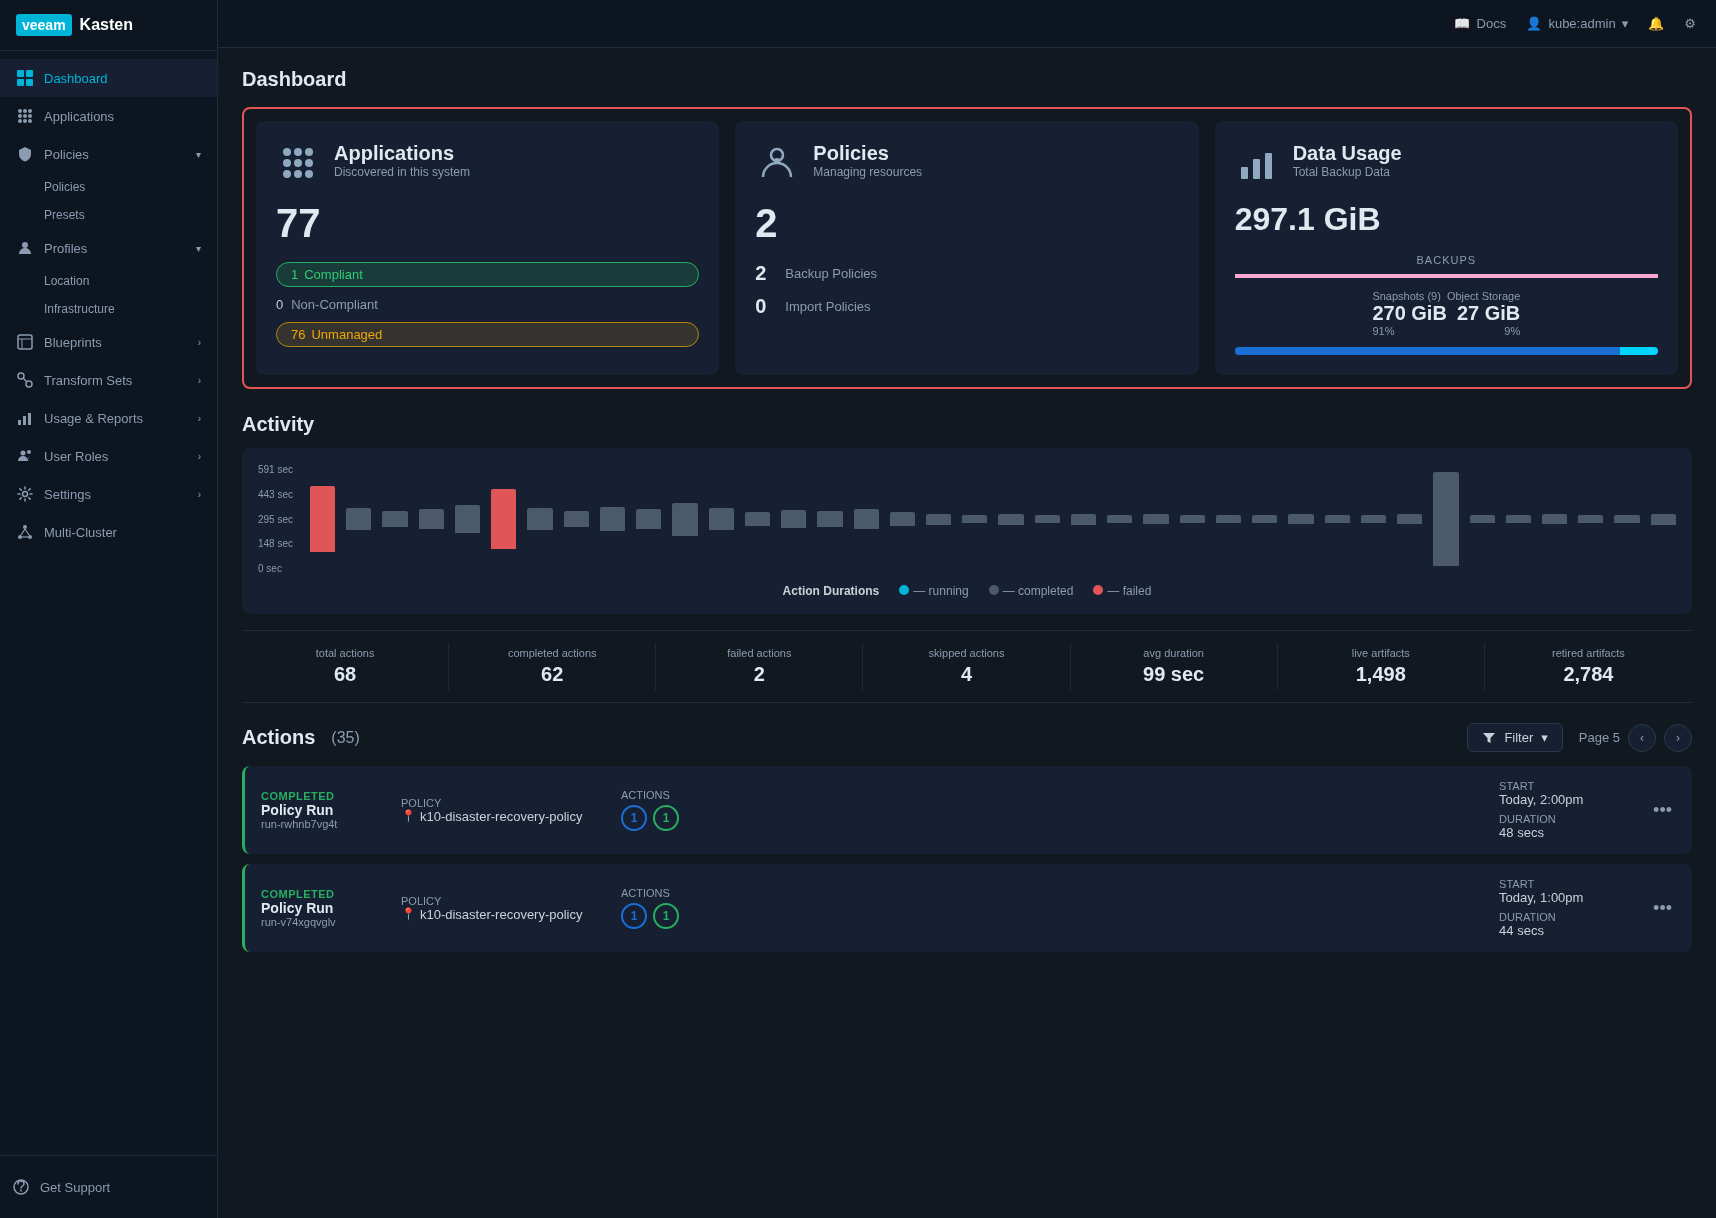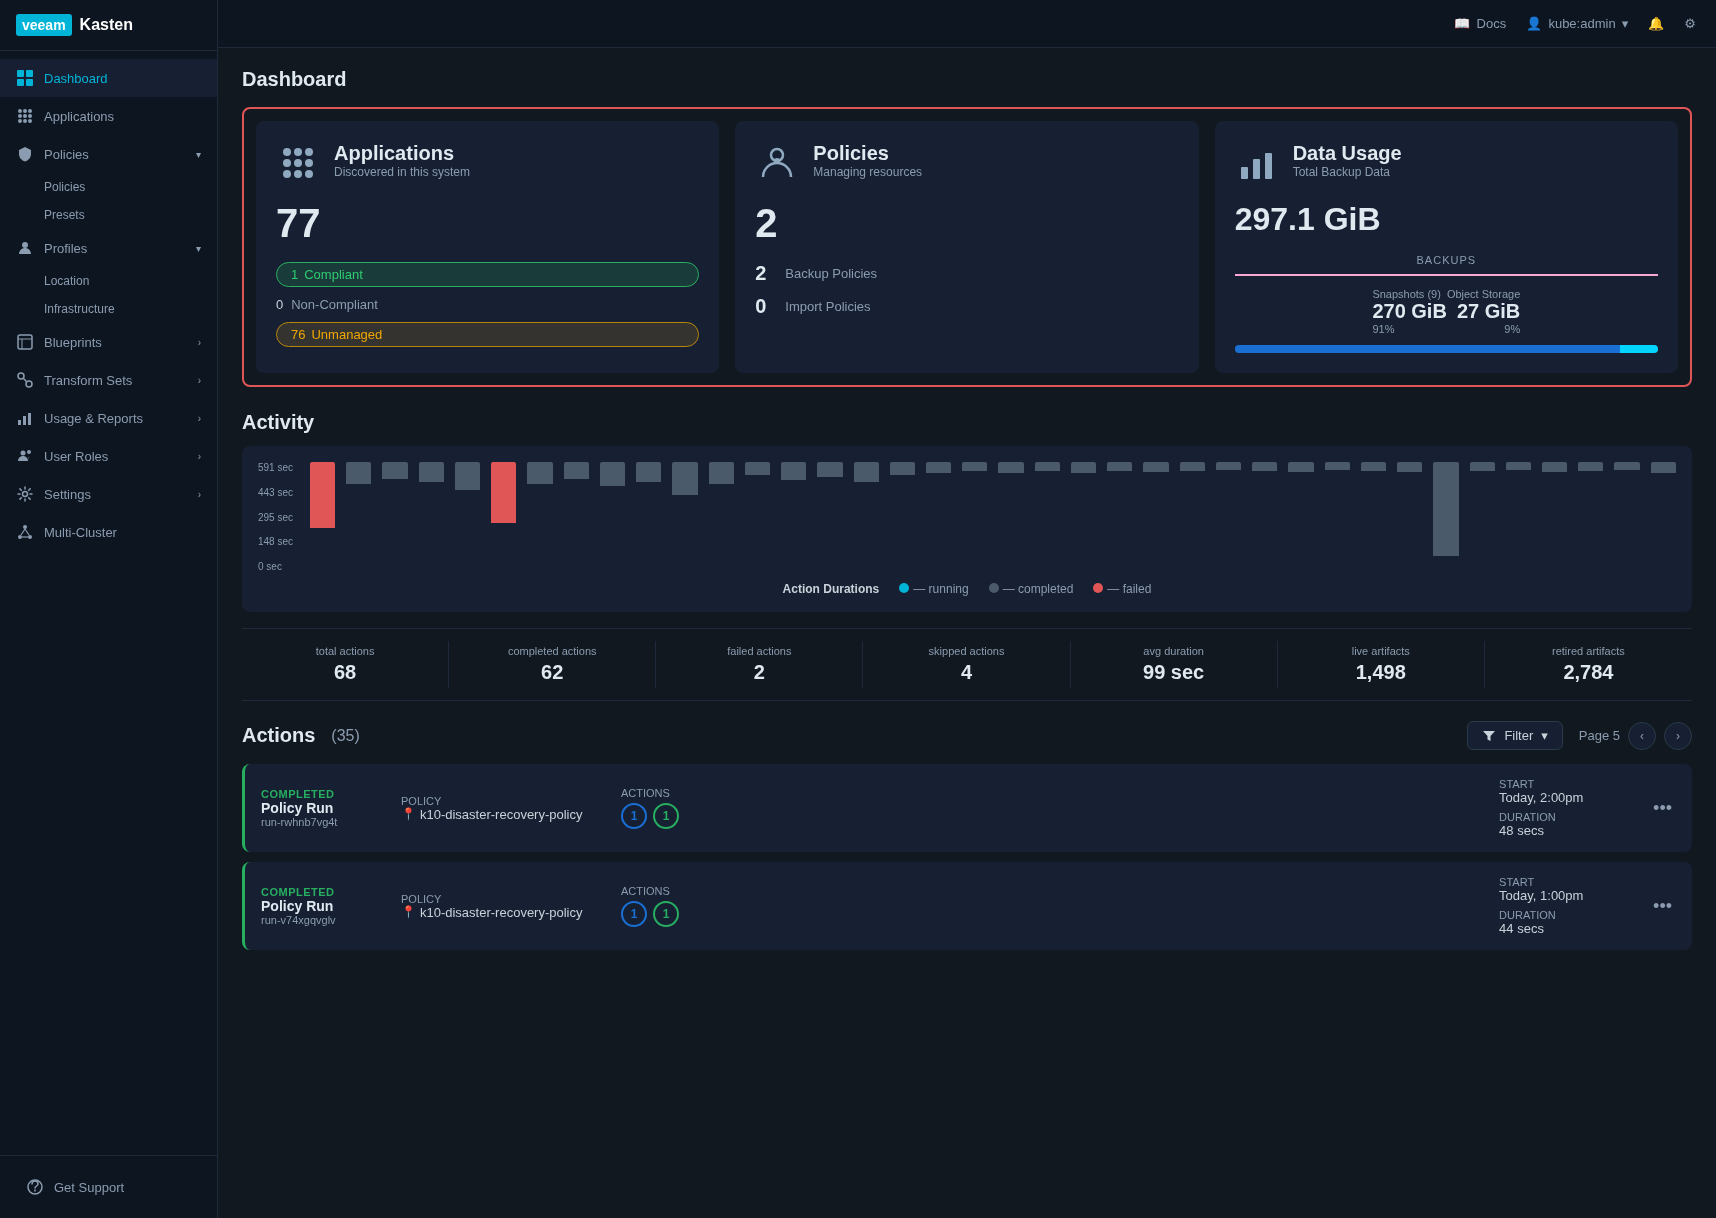--- a/index.html
+++ b/index.html
@@ -10,21 +10,21 @@
     .sidebar-logo { padding: 14px 16px; border-bottom: 1px solid #1e2a3a; display: flex; align-items: center; gap: 8px; }
     .logo-box { background: #00b4d8; color: white; font-weight: 700; font-size: 14px; padding: 3px 6px; border-radius: 3px; }
     .logo-text { color: white; font-size: 16px; font-weight: 600; }
     .sidebar-nav { flex: 1; overflow-y: auto; padding: 8px 0; }
     .nav-item { display: flex; align-items: center; gap: 10px; padding: 10px 16px; cursor: pointer; color: #8b9cb0; font-size: 13px; position: relative; }
     .nav-item.active { background: #162032; color: #00b4d8; }
     .nav-item .nav-icon { width: 18px; height: 18px; display: flex; align-items: center; justify-content: center; flex-shrink: 0; }
     .nav-item .chevron { margin-left: auto; font-size: 10px; }
     .nav-sub { padding-left: 44px; }
     .nav-sub .nav-item { padding: 7px 16px 7px 0; font-size: 12px; color: #8b9cb0; }
-    .sidebar-footer { padding: 12px 26px; border-top: 1px solid #1e2a3a; }
+    .sidebar-footer { padding: 12px 12px; border-top: 1px solid #1e2a3a; }
 
     
     .main { flex: 1; display: flex; flex-direction: column; overflow: hidden; }
     .topbar { height: 48px; background: #0d1520; border-bottom: 1px solid #1e2a3a; display: flex; align-items: center; justify-content: flex-end; padding: 0 20px; gap: 20px; flex-shrink: 0; }
     .topbar-item { display: flex; align-items: center; gap: 6px; color: #8b9cb0; font-size: 13px; cursor: pointer; }
     .content { flex: 1; overflow-y: auto; padding: 20px 24px; background: #111820; }
 
     
     .page-title { font-size: 20px; font-weight: 600; color: #e0e8f0; margin-bottom: 16px; }
 
@@ -42,21 +42,21 @@
     .badge-compliant { background: rgba(39, 174, 96, 0.2); border: 1px solid #27ae60; color: #2ecc71; }
     .badge-unmanaged { background: rgba(180, 130, 40, 0.2); border: 1px solid #b8860b; color: #f0a800; }
     .badge-row { display: flex; align-items: center; gap: 8px; color: #8b9cb0; font-size: 13px; padding: 2px 0; }
     .badge-count { color: #c9d1d9; font-weight: 500; }
     .policy-list { display: flex; flex-direction: column; gap: 10px; }
     .policy-row { display: flex; align-items: center; gap: 10px; color: #8b9cb0; font-size: 13px; }
     .policy-num { color: #e0e8f0; font-size: 20px; font-weight: 700; min-width: 20px; }
 
     
     .data-number { font-size: 32px; font-weight: 700; color: #e0e8f0; margin-bottom: 16px; }
-    .backups-label { text-align: center; font-size: 11px; color: #8b9cb0; letter-spacing: 1px; text-transform: uppercase; border-bottom: 2px solid #f9a8d4; padding-bottom: 8px; margin-bottom: 12px; }
+    .backups-label { text-align: center; font-size: 11px; color: #8b9cb0; letter-spacing: 1px; text-transform: uppercase; border-bottom: 4px solid #f9a8d4; padding-bottom: 8px; margin-bottom: 12px; }
     .backup-cols { display: flex; justify-content: center; margin-bottom: 10px; }
     .backup-col { display: flex; flex-direction: column; }
     .backup-col-label { font-size: 11px; color: #8b9cb0; }
     .backup-col-value { font-size: 20px; font-weight: 700; color: #e0e8f0; }
     .backup-col-pct { font-size: 11px; color: #8b9cb0; }
     .storage-bar { height: 8px; background: #2a3a4a; border-radius: 4px; overflow: hidden; display: flex; }
     .storage-bar-blue { background: #1a6fd4; flex: 91; }
     .storage-bar-cyan { background: #00d4ff; flex: 9; }
 
     
@@ -384,21 +384,21 @@
         <div class="storage-bar">
           <div class="storage-bar-blue"></div>
           <div class="storage-bar-cyan"></div>
         </div>
       </div>
     </div>
 
     <div class="section-title">Activity</div>
     <div class="chart-area">
       <div style="position:relative">
-        <div style="display:flex; align-items:flex-start; height:110px; padding-left:52px; gap:11px" id="bar-chart">
+        <div style="display:flex; align-items:center; height:110px; padding-left:52px; gap:11px" id="bar-chart">
           <div style="position:absolute;left:0;top:0;height:100%;width:50px;display:flex;flex-direction:column;justify-content:space-between;font-size:10px;color:#8b9cb0;padding-bottom:0">
             <span>591 sec</span>
             <span>443 sec</span>
             <span>295 sec</span>
             <span>148 sec</span>
             <span>0 sec</span>
           </div>
         <div class="bar bar-red" style="height: 66px; flex: 1 1 0%; min-width: 5px;"></div>
             <div class="bar bar-gray" style="height: 22px; flex: 1 1 0%; min-width: 5px;"></div>
             <div class="bar bar-gray" style="height: 16.5px; flex: 1 1 0%; min-width: 5px;"></div>

